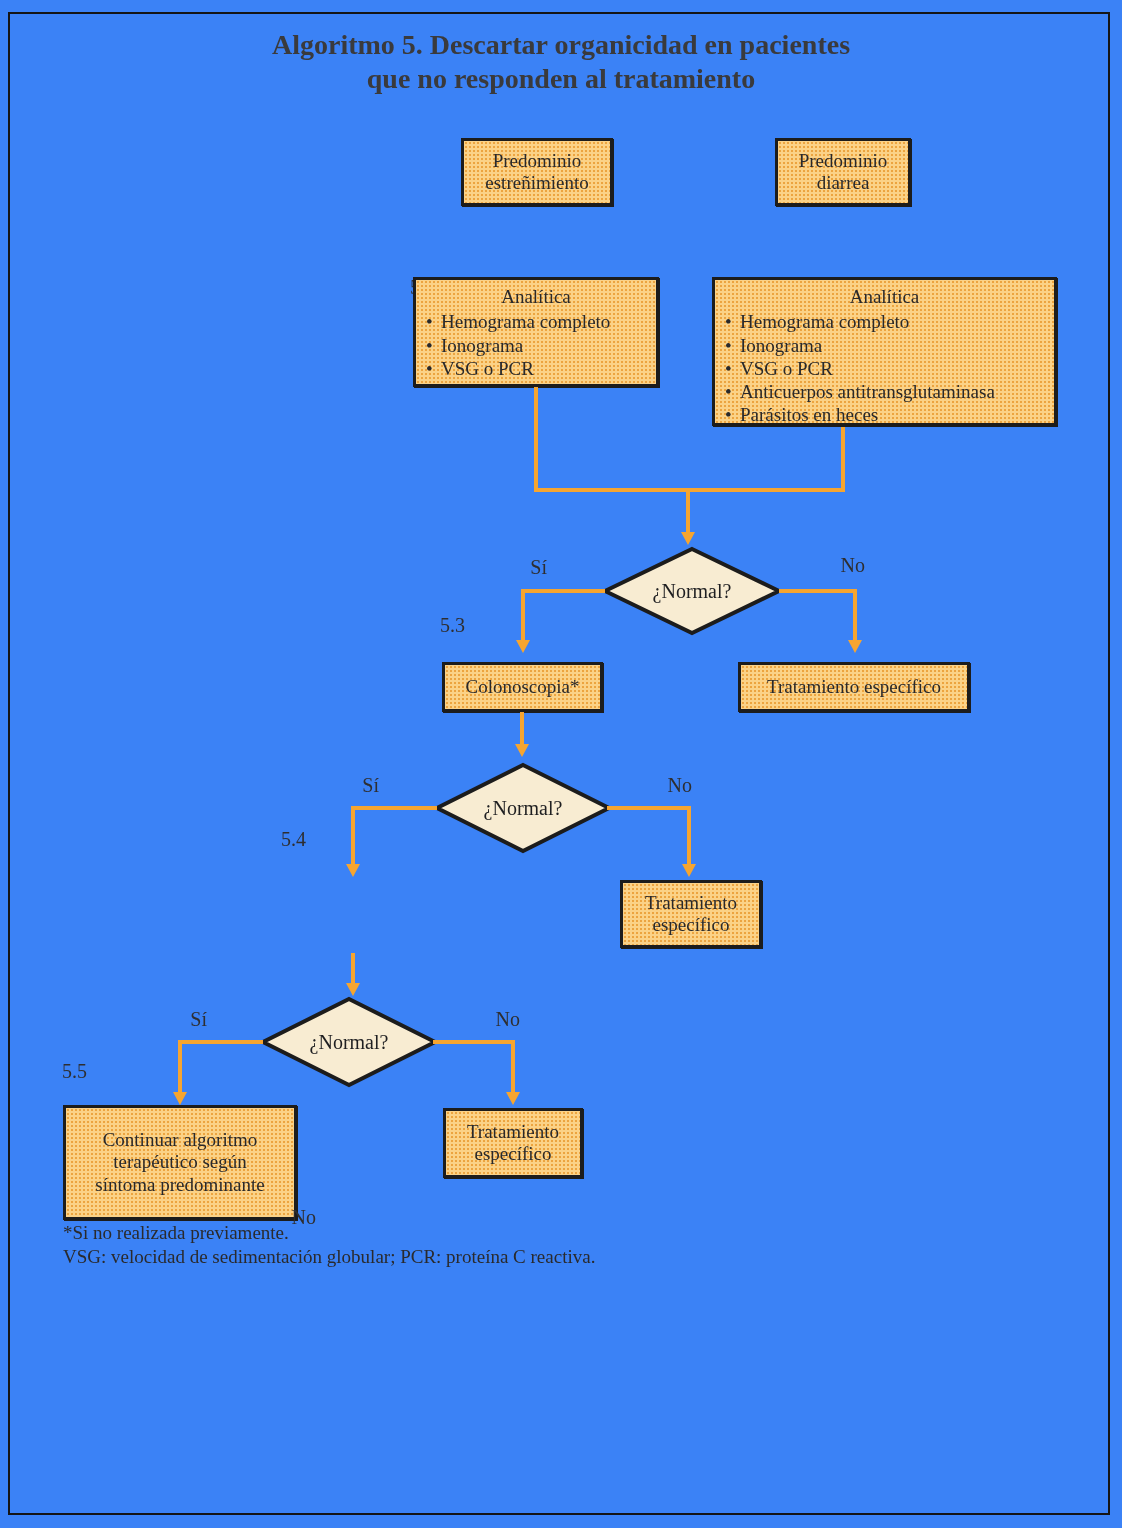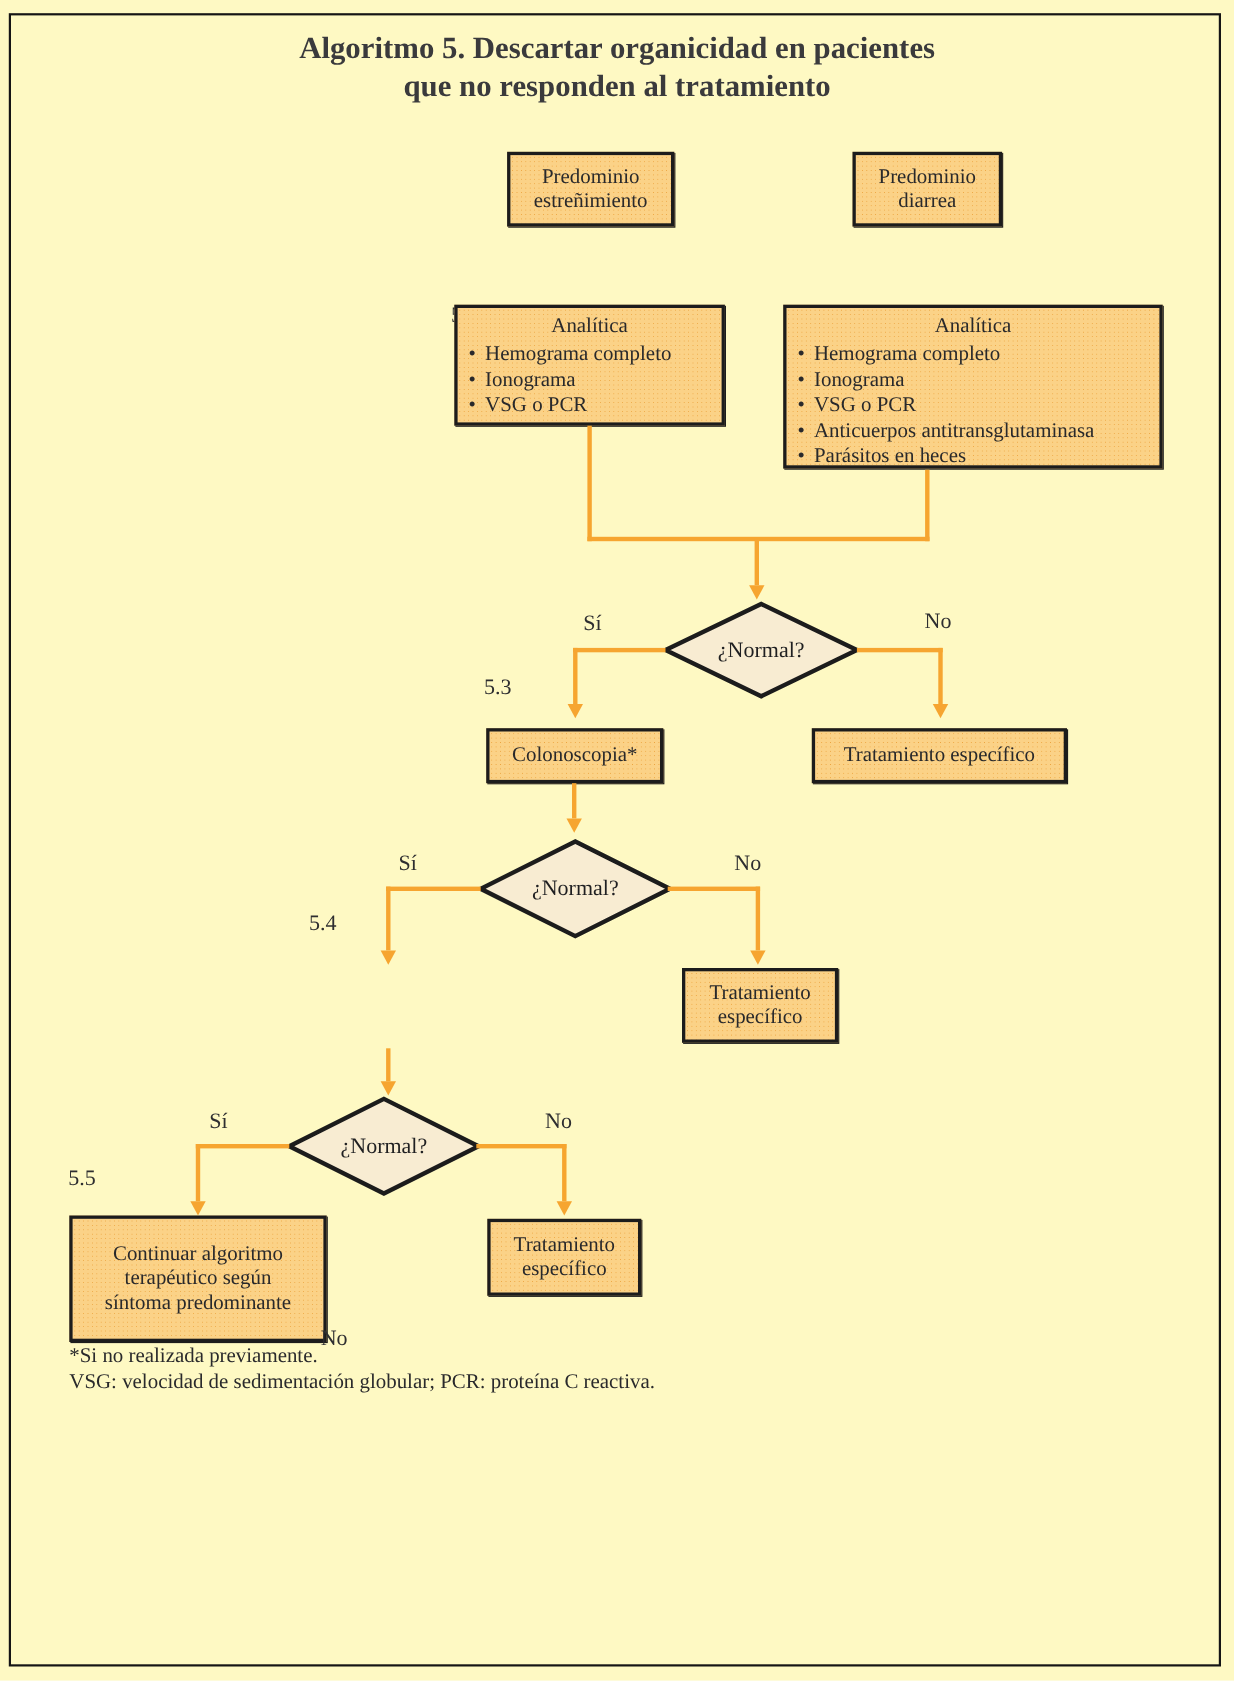--- a/index.html
+++ b/index.html
@@ -5,21 +5,21 @@
   :root{
     --accent:#f6a530;
     --box-fill:#fbd287;
     --box-dot:#eca43f;
     --diamond-fill:#f8ecd2;
     --line-border:#1c1c1c;
     --text:#29292b;
   }
   html,body{margin:0;padding:0;background:#ffffff;}
   #page{
-    position:relative;width:1122px;height:1528px;background:#fef9c3;overflow:hidden;
+    position:relative;width:1122px;height:1528px;background:#3b82f6;overflow:hidden;
     font-family:"Liberation Serif","DejaVu Serif",serif;color:var(--text);
   }
   .frame{position:absolute;left:8px;top:12px;width:1098px;height:1499px;border:2px solid #151515;}
   .title{
     position:absolute;left:61px;top:28px;width:1000px;text-align:center;
     font-size:28px;font-weight:bold;line-height:1.22;color:#3a3a3c;white-space:pre-line;
   }
   .node{
     position:absolute;box-sizing:border-box;border:3px solid var(--line-border);
     background-color:var(--box-fill);

